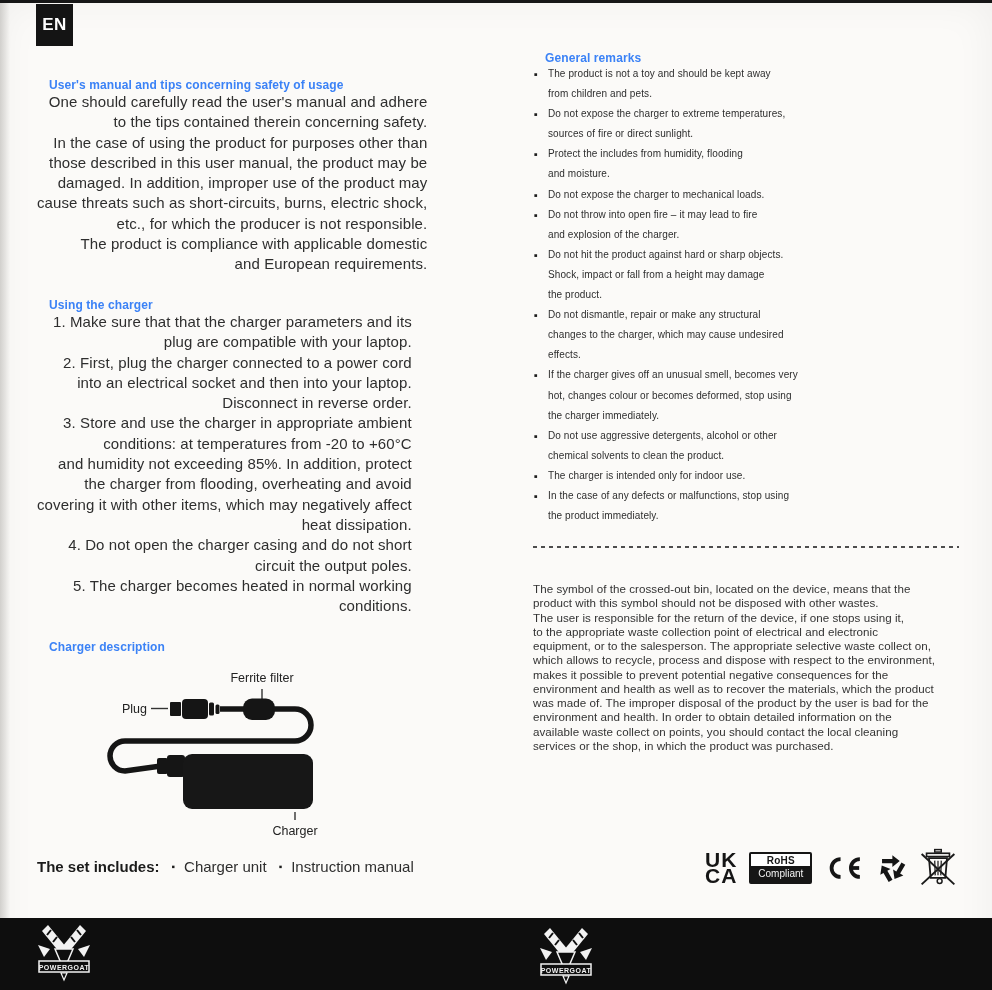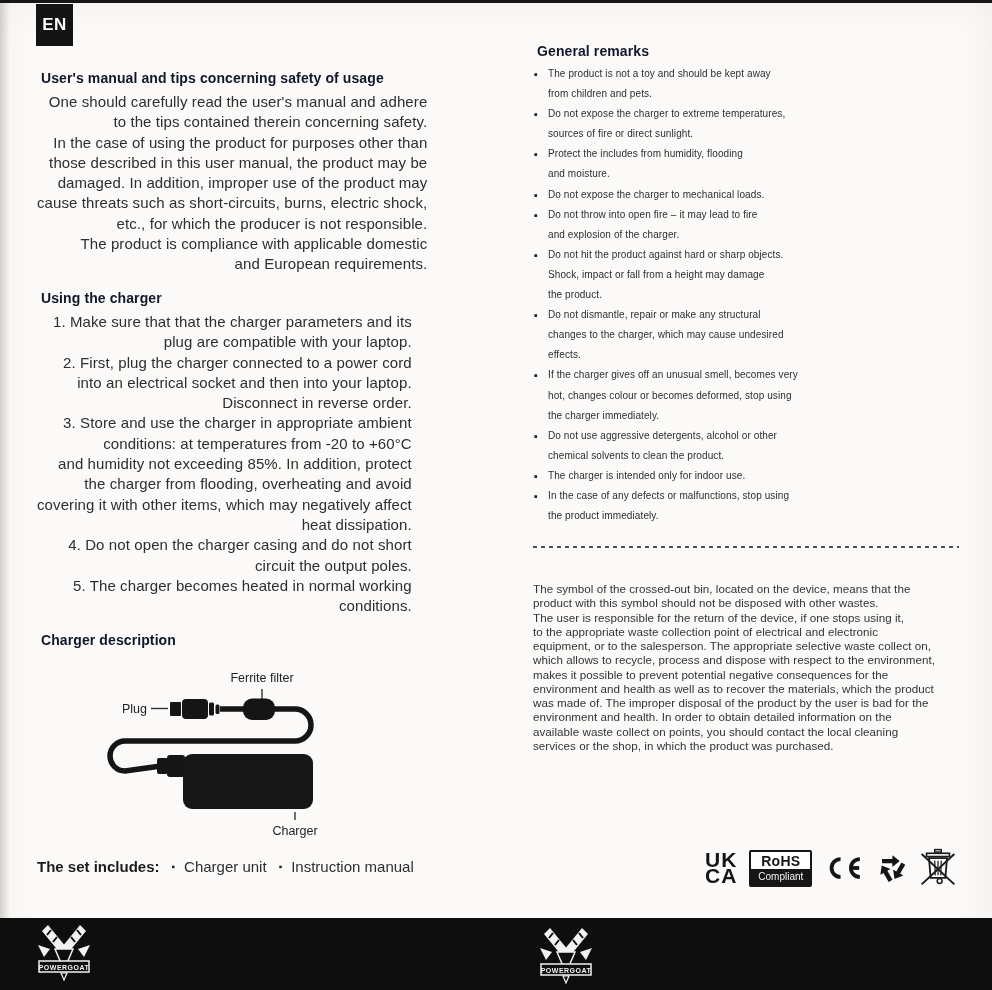--- a/index.html
+++ b/index.html
@@ -22,21 +22,21 @@
     position:absolute; left:36px; top:4px; width:37px; height:42px;
     background:#141414; color:#fdfdfd; font-weight:bold; font-size:17px;
     display:flex; align-items:center; justify-content:center; letter-spacing:.5px;
   }
 
   .col { position:absolute; top:0; height:990px; }
   .left-col  { left:37px;  width:480px; }
   .right-col { left:533px; width:450px; }
 
   h2.sec {
-    position:absolute; margin:4px; font-size:14px; font-weight:bold; color:#0f172a;
+    position:absolute; margin:12px; font-size:12px; font-weight:bold; color:#3b82f6;
     letter-spacing:.1px;
   }
   .body-text {
     position:absolute; margin:0; font-size:15px; line-height:20.3px;
     white-space:pre-line; color:#2e2e2e; letter-spacing:.1px;text-align:right;
   }
 
   .t-usage-title { top:66px; }
   .t-usage-body  { top:92px; }
   .t-using-title { top:286px; }
@@ -75,21 +75,21 @@
 
   .certs {
     position:absolute; top:845px; left:172px; height:46px;
     display:flex; align-items:center; gap:12px;
   }
   .ukca {
     font-weight:bold; font-size:21px; line-height:16.5px; letter-spacing:1px;
     color:#151515; text-align:center;
   }
   .rohs { width:63px; border:2.5px solid #161616; border-radius:2px; background:#fff; overflow:hidden; }
-  .rohs-top { font-size:14px; font-weight:bold; text-align:center; padding:1px 0 0; color:#161616; letter-spacing:.3px; }
+  .rohs-top { font-size:10px; font-weight:bold; text-align:center; padding:1px 0 0; color:#161616; letter-spacing:.3px; }
   .rohs-bottom { background:#161616; color:#f4f4f4; font-size:10px; text-align:center; padding:2px 0 3px; }
 
   .footer-bar { position:absolute; left:0; top:918px; width:992px; height:72px; background:#0e0e0e; }
   .goat { position:absolute; }
   .goat-1 { left:34px; top:5px; }
   .goat-2 { left:536px; top:8px; }
 </style>
 </head>
 <body>
 

